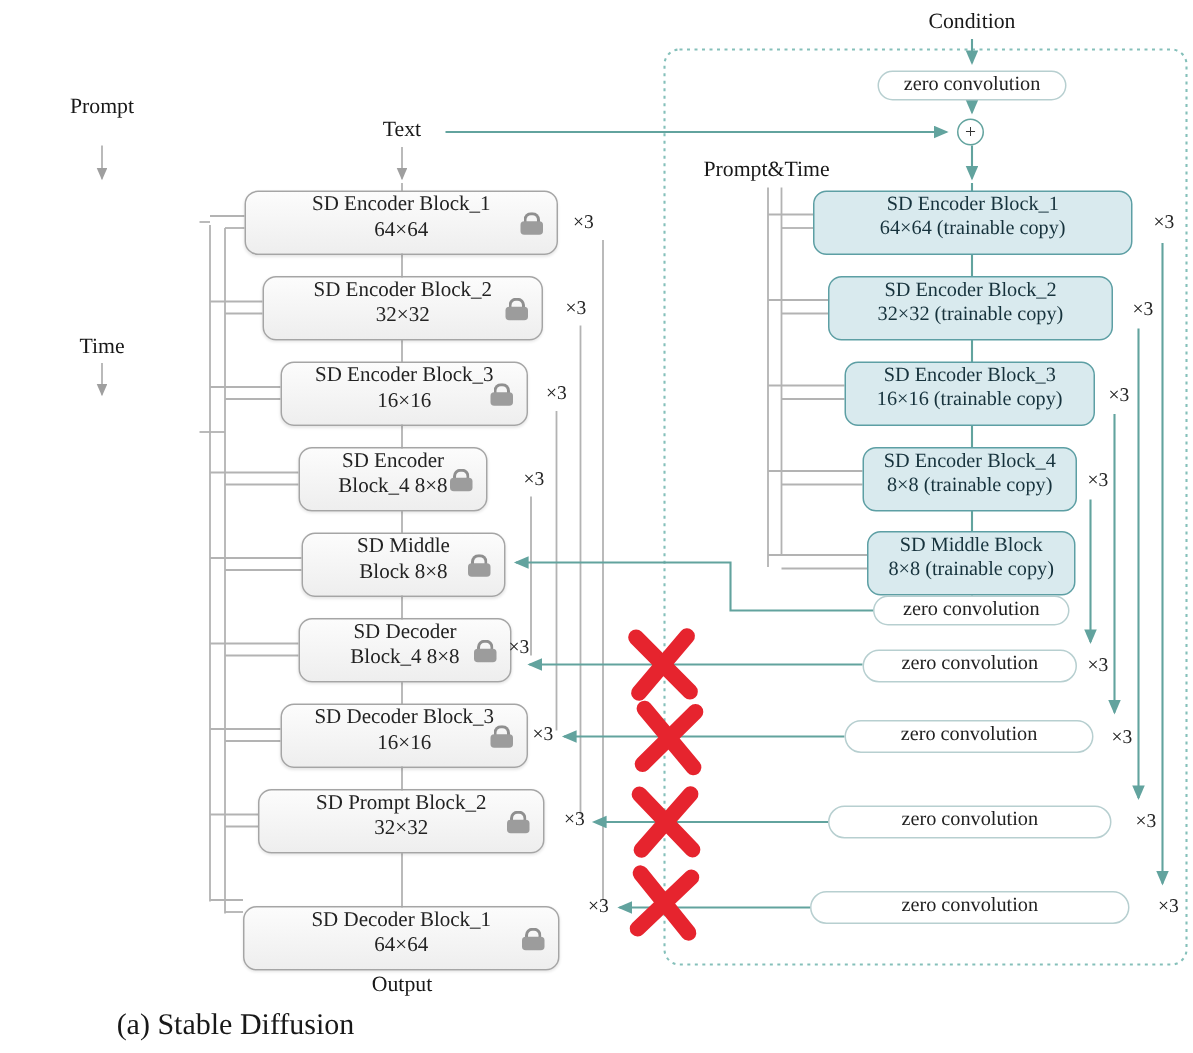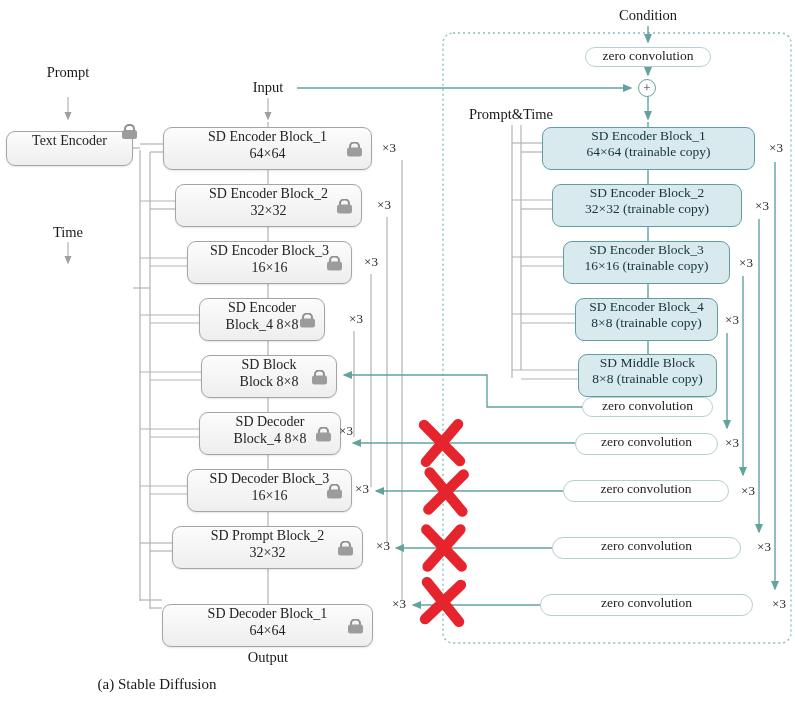--- a/index.html
+++ b/index.html
@@ -5,21 +5,21 @@
   html,body{margin:0;padding:0;background:#fff;}
   #stage{position:relative;width:795px;height:702px;background:#ffffff;overflow:hidden;
          font-family:"Liberation Serif", serif;color:#1e1e1e;}
   #lines,#marks{position:absolute;left:0;top:0;z-index:1;}
   #marks{z-index:3;}
   .title{position:absolute;left:17px;top:6px;z-index:2;
          font-family:"DejaVu Sans", sans-serif;font-weight:bold;font-size:29px;
          letter-spacing:0.5px;color:#e8253f;}
   .lbl{position:absolute;z-index:2;font-size:14.5px;color:#181818;text-align:center;
        transform:translate(-50%,-50%);white-space:nowrap;}
-  .cap{font-size:15px;}
+  .cap{font-size:20px;}
   .box{position:absolute;z-index:2;box-sizing:border-box;border-radius:9px;
        display:flex;flex-direction:column;align-items:center;
        line-height:1.22;text-align:center;}
   .locked{background:linear-gradient(180deg,#fcfcfc 0%,#eeeeee 100%);
           border:1.4px solid #a5a5a5;box-shadow:0 1px 2px rgba(0,0,0,0.10);font-size:14px;color:#222;}
   .trainable{background:#d9eaee;border:1.4px solid #5d9fa4;color:#16323c;font-size:13.5px;}
   .pill{background:#ffffff;border:1.2px solid #b7cfd0;border-radius:12px;
         font-size:13.5px;color:#222;z-index:2;}
   .x3{position:absolute;z-index:2;font-size:13px;color:#222;transform:translate(-50%,-50%);
       white-space:nowrap;}
@@ -111,39 +111,32 @@
       <path d="M582,407 L487,407 L487,375 L344,375" marker-end="url(#at)"></path>
       <path d="M575,443 L353,443" marker-end="url(#at)"></path>
       <path d="M563,491 L376,491" marker-end="url(#at)"></path>
       <path d="M552,548 L396,548" marker-end="url(#at)"></path>
       <path d="M540,605 L413,605" marker-end="url(#at)"></path>
     </g>
   </svg>
 
 
   <div class="lbl" style="left:68px;top:72px">Prompt</div>
-  <div class="lbl" style="left:268px;top:87px">Input</div>
+  <div class="lbl" style="left:268px;top:87px">Text</div>
   <div class="lbl" style="left:68px;top:232px">Time</div>
   <div class="lbl" style="left:268px;top:657px">Output</div>
   <div class="lbl" style="left:648px;top:15px">Condition</div>
   <div class="lbl" style="left:511px;top:114px">Prompt&amp;Time</div>
   <div class="lbl cap" style="left:157px;top:684px">(a) Stable Diffusion</div>
   <div class="lbl cap" style="left:620px;top:719px">(b) ControlNet</div>
 
   <div class="plus" style="left:638px;top:79px">
     <span>+</span>
   </div>
 
-  <div class="box locked" style="left:6px;top:131px;width:127px;height:35px">
-    <span>Text Encoder</span>
-    <span class="lock corner">
-        <i class="sh"></i>
-        <i class="bd"></i>
-      </span>
-  </div>
 
   <div class="box locked" style="left:163px;top:127px;width:209px;height:43px">
     <span>SD Encoder Block_1</span>
     <span>64×64</span>
     <span class="lock">
         <i class="sh"></i>
         <i class="bd"></i>
       </span>
   </div>
   <div class="box locked" style="left:175px;top:184px;width:187px;height:43px">
@@ -164,21 +157,21 @@
   </div>
   <div class="box locked" style="left:199px;top:298px;width:126px;height:43px">
     <span>SD Encoder</span>
     <span>Block_4 8×8</span>
     <span class="lock">
         <i class="sh"></i>
         <i class="bd"></i>
       </span>
   </div>
   <div class="box locked" style="left:201px;top:355px;width:136px;height:43px">
-    <span>SD Block</span>
+    <span>SD Middle</span>
     <span>Block 8×8</span>
     <span class="lock">
         <i class="sh"></i>
         <i class="bd"></i>
       </span>
   </div>
   <div class="box locked" style="left:199px;top:412px;width:142px;height:43px">
     <span>SD Decoder</span>
     <span>Block_4 8×8</span>
     <span class="lock">

